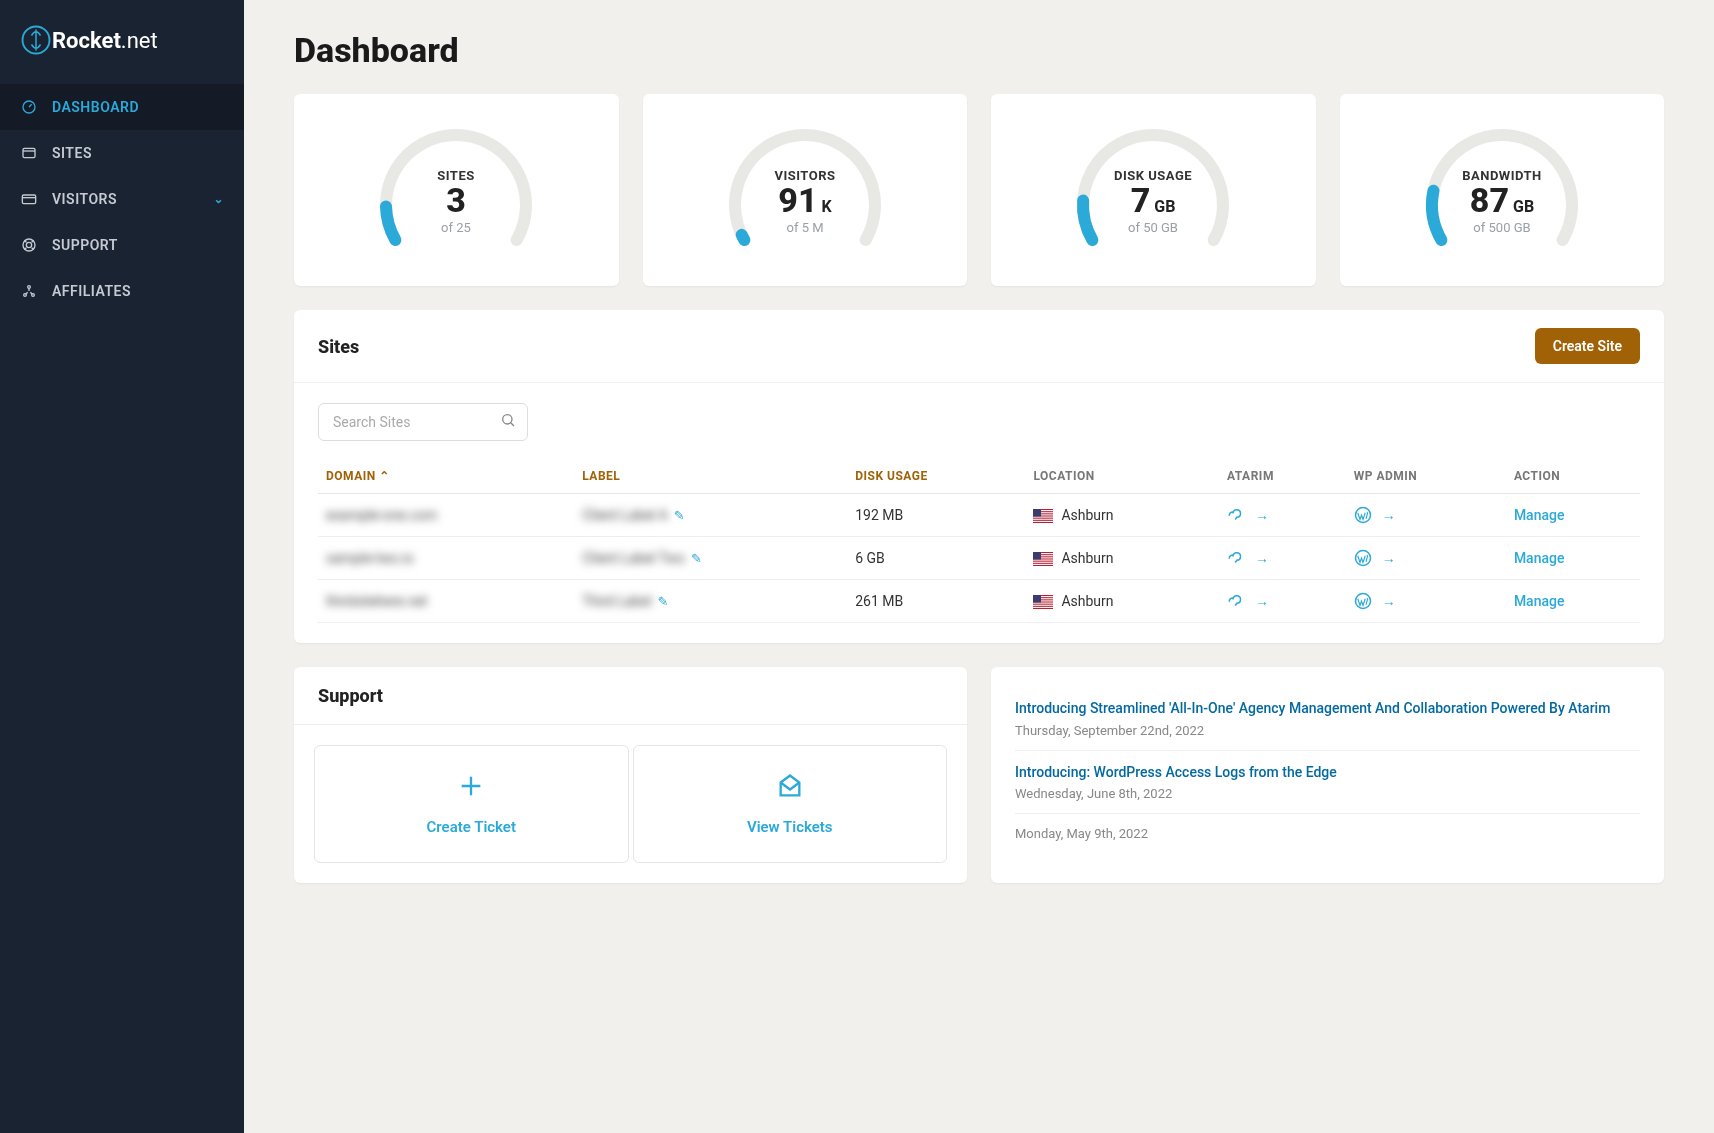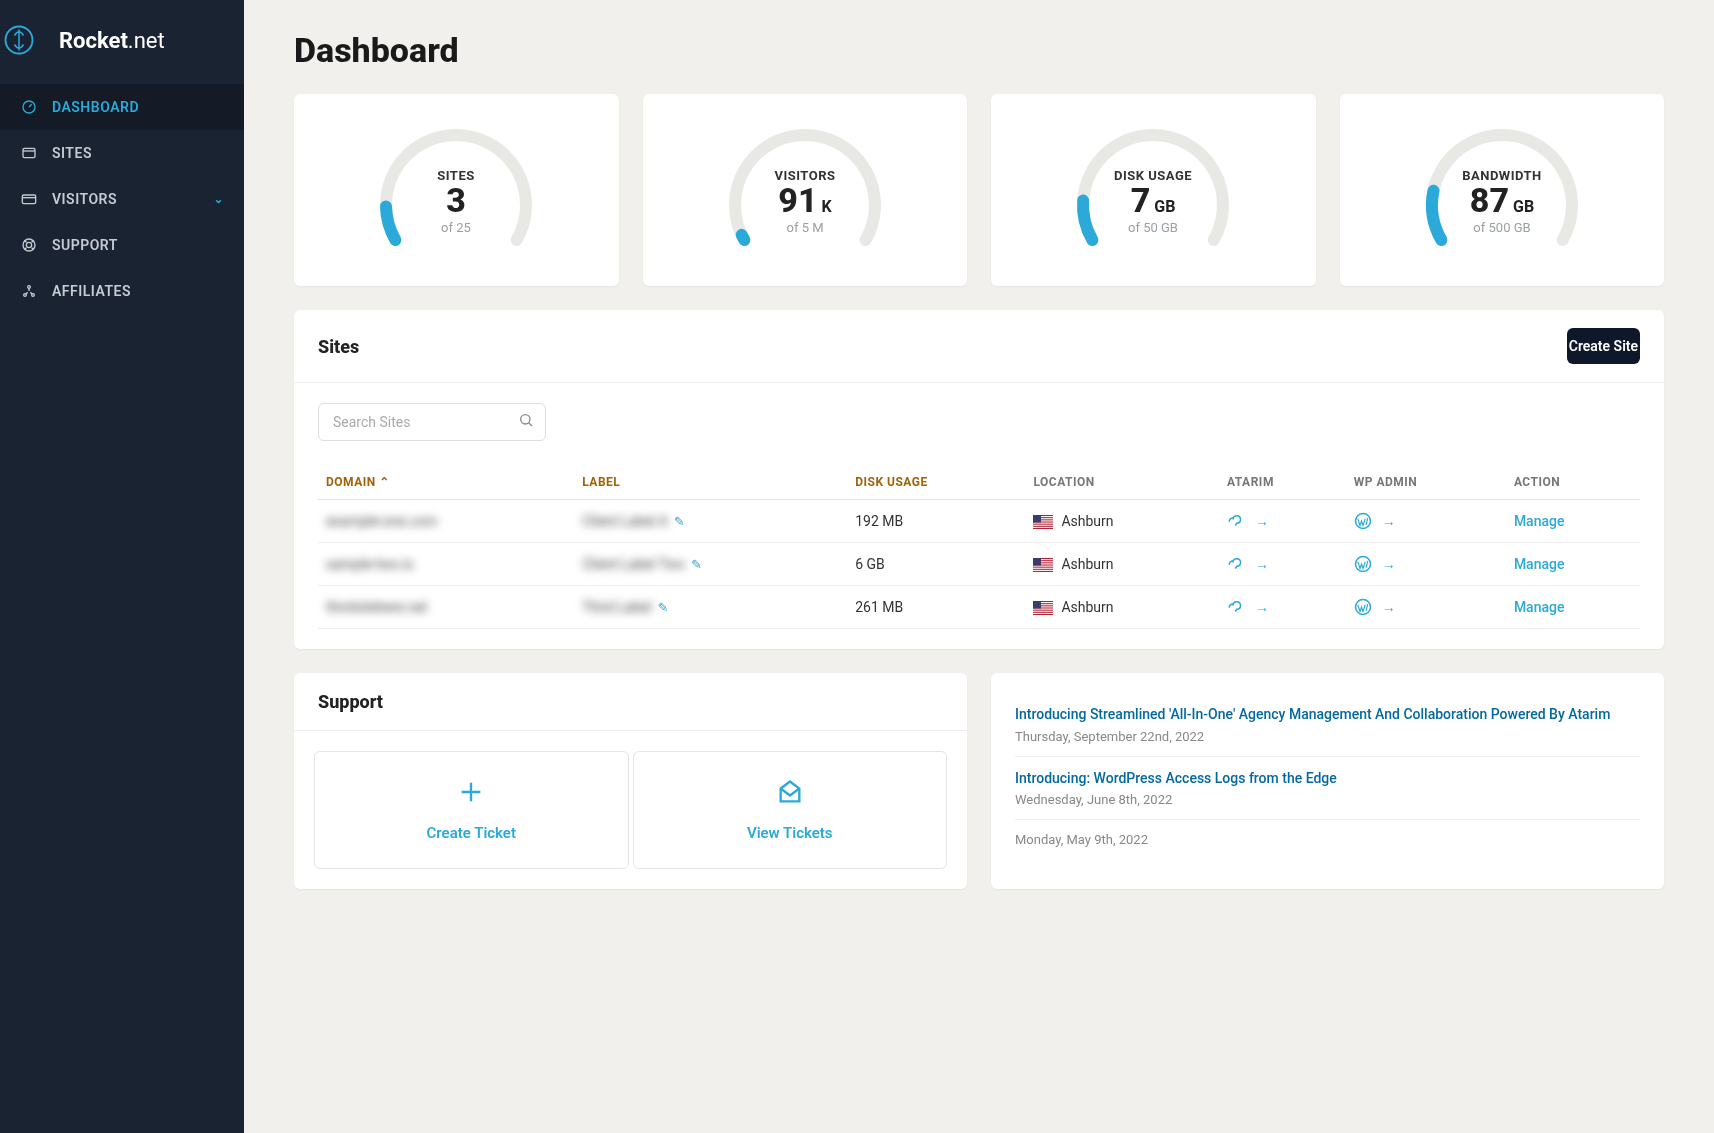--- a/index.html
+++ b/index.html
@@ -1,18 +1,18 @@
 <!DOCTYPE html>
 <html><head>
 <meta charset="utf-8">
 <style>
 *{box-sizing:border-box;margin:0;padding:0;font-family:-apple-system,BlinkMacSystemFont,"Segoe UI",Roboto,sans-serif}
 body{background:#f1f0ed;display:flex;min-height:100vh}
 .sidebar{width:244px;background:#1a2332;color:#fff;flex-shrink:0}
-.logo{display:flex;align-items:center;gap:24px;padding:24px 3px;font-size:22px;font-weight:700}
+.logo{display:flex;align-items:center;gap:0;padding:24px 20px;font-size:22px;font-weight:700}
 .logo-icon{width:32px;height:32px;display:flex;align-items:center;justify-content:center}
 .logo-text .bold{font-weight:700}.logo-text .thin{font-weight:400}
 .nav{padding-top:4px}
 .nav-item{display:flex;align-items:center;gap:14px;padding:14px 20px;font-size:14px;font-weight:600;letter-spacing:.5px;cursor:pointer;color:#c5cad3}
 .nav-item.active{color:#2ba9d9;background:#141b27}
 .nav-item .icon{width:18px;height:18px;display:flex;align-items:center;justify-content:center}
 .nav-item .chev{margin-left:auto;font-size:12px;color:#2ba9d9}
 .main{flex:1;padding:30px 50px}
 h1{font-size:34px;font-weight:800;color:#1a1a1a;margin-bottom:24px}
 .gauges{display:grid;grid-template-columns:repeat(4,1fr);gap:24px;margin-bottom:24px}
@@ -20,23 +20,23 @@
 .gauge-card{display:flex;align-items:center;justify-content:center;padding:16px}
 .gauge-svg{width:190px;height:160px}
 .gauge-bg{stroke:#e8e8e4;fill:none;stroke-width:12;stroke-linecap:round}
 .gauge-fg{stroke:#2ba9d9;fill:none;stroke-width:12;stroke-linecap:round}
 .gauge-title{font-size:13px;font-weight:700;fill:#333;letter-spacing:.5px;text-anchor:middle}
 .gauge-val{font-size:34px;font-weight:800;fill:#222;text-anchor:middle}
 .gauge-unit{font-size:16px;font-weight:700;fill:#222}
 .gauge-sub{font-size:13px;fill:#9aa0a6;text-anchor:middle}
 .panel-header{display:flex;align-items:center;justify-content:space-between;padding:18px 24px;border-bottom:1px solid #eee}
 .panel-header h2{font-size:18px;font-weight:800;color:#222}
-.btn-primary{background:#0f172a;color:#fff;border:none;padding:10px 2px;border-radius:6px;font-size:14px;font-weight:600;cursor:pointer}
+.btn-primary{background:#a16207;color:#fff;border:none;padding:10px 18px;border-radius:6px;font-size:14px;font-weight:600;cursor:pointer}
 .sites-body{padding:20px 24px}
-.search{position:relative;width:228px;margin-bottom:24px}
+.search{position:relative;width:210px;margin-bottom:18px}
 .search input{width:100%;padding:10px 36px 10px 14px;border:1px solid #ddd;border-radius:6px;font-size:14px;color:#333}
 .search input::placeholder{color:#aaa}
 .search .sicon{position:absolute;right:12px;top:50%;transform:translateY(-50%);color:#888}
 table{width:100%;border-collapse:collapse;font-size:14px}
 th{text-align:left;padding:10px 8px;font-size:12px;font-weight:700;letter-spacing:.5px;color:#777;border-bottom:1px solid #e5e5e5}
 th.sortable{color:#a16207;cursor:pointer}
 td{padding:12px 8px;border-bottom:1px solid #eee;color:#333}
 .blur{filter:blur(4px);user-select:none;color:#444}
 .edit-icon{color:#2ba9d9;margin-left:6px;cursor:pointer;font-size:13px}
 .flag{width:20px;height:14px;display:inline-block;vertical-align:middle;margin-right:8px}

